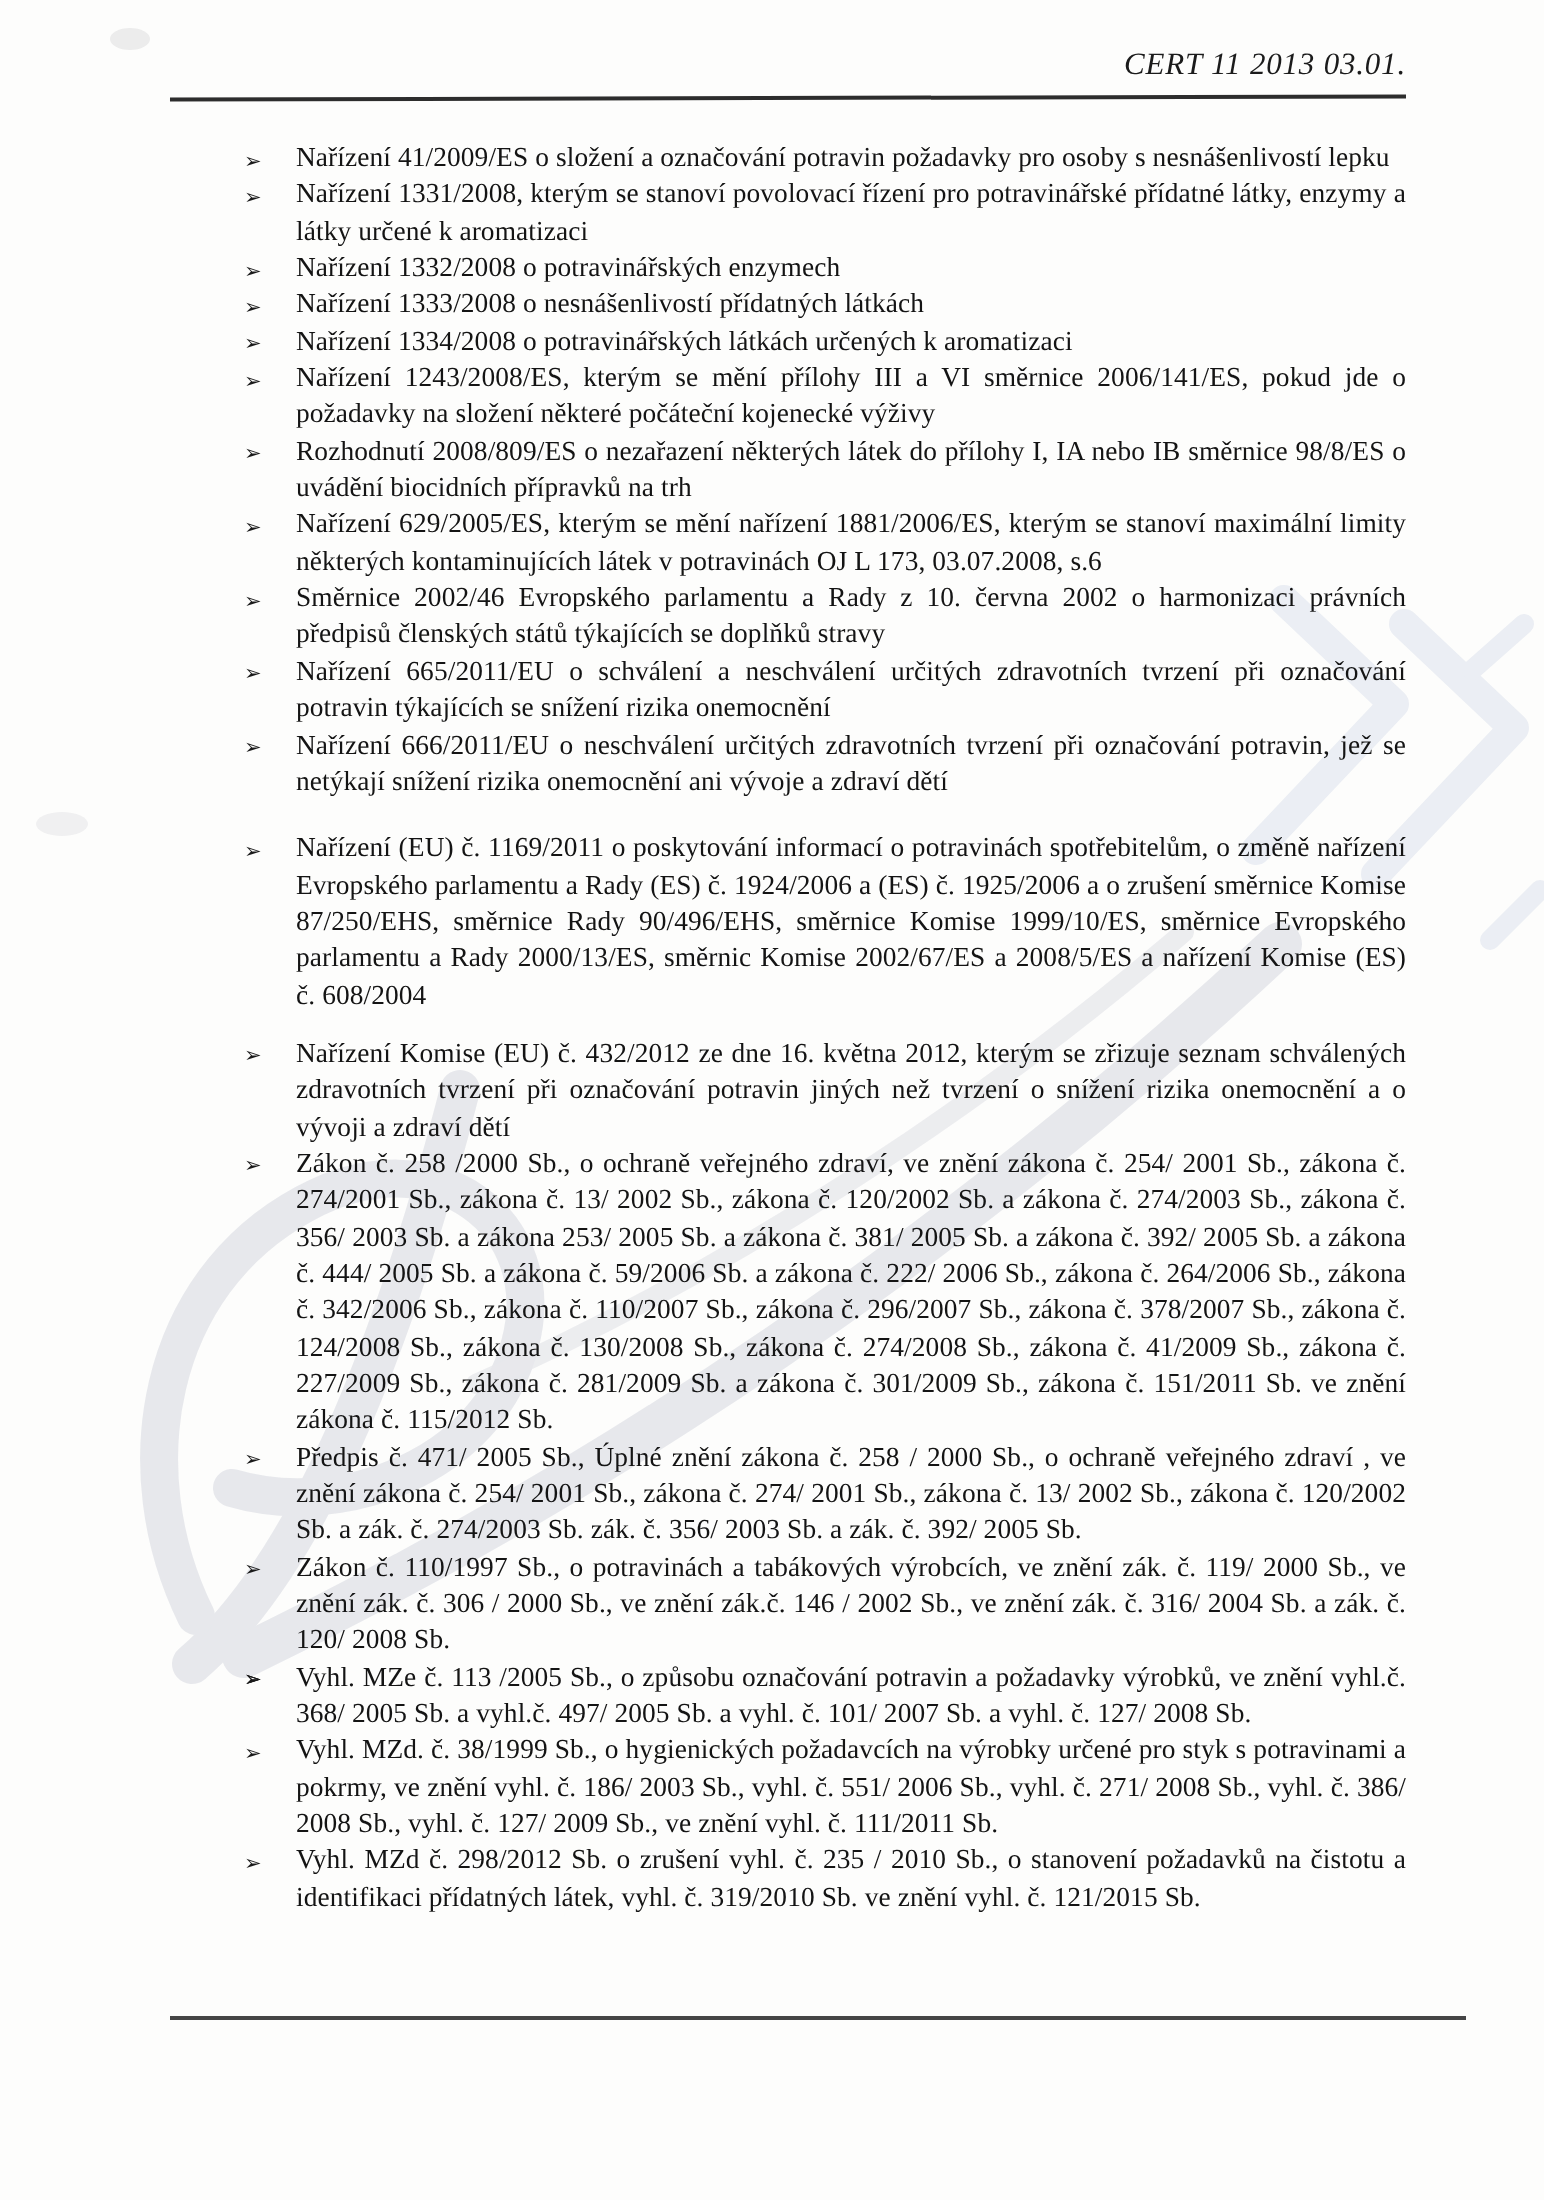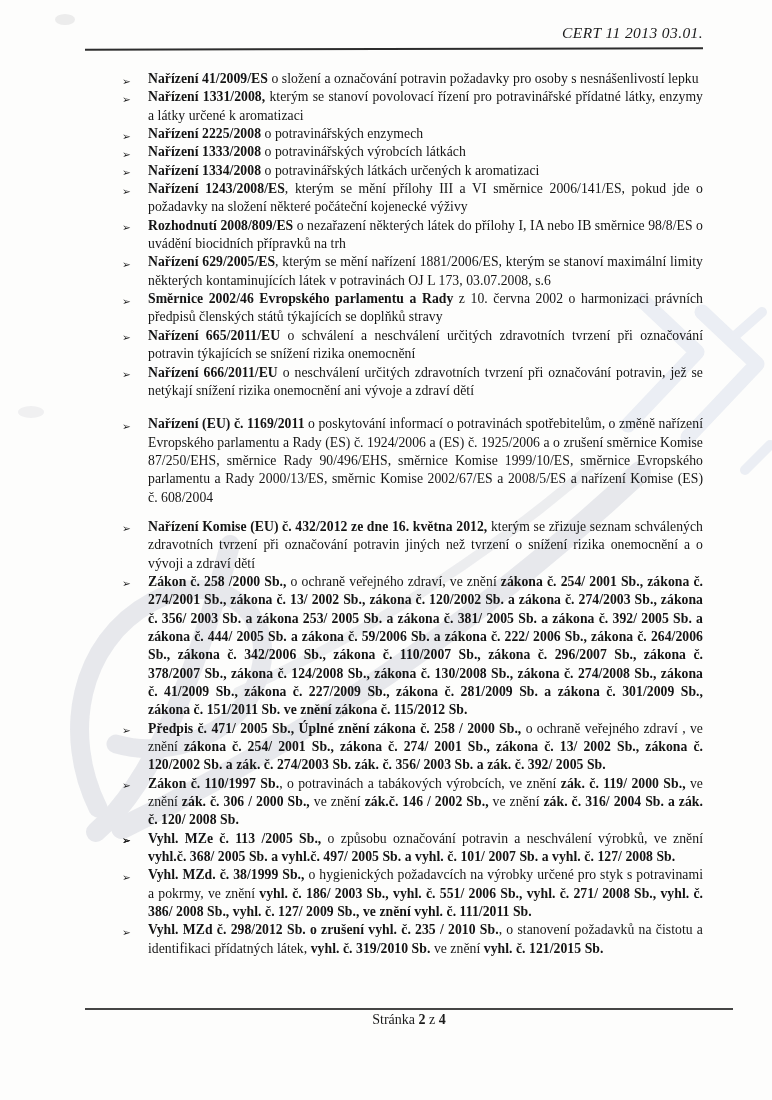--- a/index.html
+++ b/index.html
@@ -37,21 +37,21 @@
     line-height:18.35px;
     letter-spacing:.05px;
   }
   .item .bullet{
     position:absolute;left:1px;top:1.5px;
     font-family:"DejaVu Sans", sans-serif;
     font-size:10.5px;color:#1a1a1a;
   }
   .gap-lg{margin-top:15px;}
   .gap-sm{margin-top:11px;}
-  .bold{font-weight:bold;}
+  .bold{font-weight:normal;}
 
   .footer-rule{
     position:absolute;left:85px;top:1008px;width:648px;height:1.6px;
     background:#454545;z-index:2;
   }
   .footer-text{
     position:absolute;left:85px;top:1012px;width:648px;z-index:2;
     text-align:center;font-size:14px;color:#1b1b1b;
   }
 </style>
@@ -75,39 +75,36 @@
 
   <div class="scan-smudge smudge-a"></div>
   <div class="scan-smudge smudge-b"></div>
 
   <div class="cert-ref">CERT 11 2013 03.01.</div>
   <div class="header-rule"></div>
 
   <div class="reg-list">
       <div class="item"><span class="bullet">➢</span><span class="bold">Nařízení 41/2009/ES</span><span class=""> o složení a označování potravin požadavky pro osoby s nesnášenlivostí lepku</span></div>
       <div class="item"><span class="bullet">➢</span><span class="bold">Nařízení 1331/2008,</span><span class=""> kterým se stanoví povolovací řízení pro potravinářské přídatné látky, enzymy a látky určené k aromatizaci</span></div>
-      <div class="item"><span class="bullet">➢</span><span class="bold">Nařízení 2225/2008</span><span class=""> o potravinářských enzymech</span></div>
-      <div class="item"><span class="bullet">➢</span><span class="bold">Nařízení 1333/2008</span><span class=""> o potravinářských výrobcích látkách</span></div>
+      <div class="item"><span class="bullet">➢</span><span class="bold">Nařízení 1332/2008</span><span class=""> o potravinářských enzymech</span></div>
+      <div class="item"><span class="bullet">➢</span><span class="bold">Nařízení 1333/2008</span><span class=""> o nesnášenlivostí přídatných látkách</span></div>
       <div class="item"><span class="bullet">➢</span><span class="bold">Nařízení 1334/2008</span><span class=""> o potravinářských látkách určených k aromatizaci</span></div>
       <div class="item"><span class="bullet">➢</span><span class="bold">Nařízení 1243/2008/ES</span><span class="">, kterým se mění přílohy III a VI směrnice 2006/141/ES, pokud jde o požadavky na složení některé počáteční kojenecké výživy</span></div>
       <div class="item"><span class="bullet">➢</span><span class="bold">Rozhodnutí 2008/809/ES</span><span class=""> o nezařazení některých látek do přílohy I, IA nebo IB směrnice 98/8/ES o uvádění biocidních přípravků na trh</span></div>
       <div class="item"><span class="bullet">➢</span><span class="bold">Nařízení 629/2005/ES</span><span class="">, kterým se mění nařízení 1881/2006/ES, kterým se stanoví maximální limity některých kontaminujících látek v potravinách OJ L 173, 03.07.2008, s.6</span></div>
       <div class="item"><span class="bullet">➢</span><span class="bold">Směrnice 2002/46 Evropského parlamentu a Rady</span><span class=""> z 10. června 2002 o harmonizaci právních předpisů členských států týkajících se doplňků stravy</span></div>
       <div class="item"><span class="bullet">➢</span><span class="bold">Nařízení 665/2011/EU</span><span class=""> o schválení a neschválení určitých zdravotních tvrzení při označování potravin týkajících se snížení rizika onemocnění</span></div>
       <div class="item"><span class="bullet">➢</span><span class="bold">Nařízení 666/2011/EU</span><span class=""> o neschválení určitých zdravotních tvrzení při označování potravin, jež se netýkají snížení rizika onemocnění ani vývoje a zdraví dětí</span></div>
       <div class="item gap-lg"><span class="bullet">➢</span><span class="bold">Nařízení (EU) č. 1169/2011</span><span class=""> o poskytování informací o potravinách spotřebitelům, o změně nařízení Evropského parlamentu a Rady (ES) č. 1924/2006 a (ES) č. 1925/2006 a o zrušení směrnice Komise 87/250/EHS, směrnice Rady 90/496/EHS, směrnice Komise 1999/10/ES, směrnice Evropského parlamentu a Rady 2000/13/ES, směrnic Komise 2002/67/ES a 2008/5/ES a nařízení Komise (ES) č. 608/2004</span></div>
       <div class="item gap-sm"><span class="bullet">➢</span><span class="bold">Nařízení Komise (EU) č. 432/2012  ze dne 16. května 2012,</span><span class=""> kterým se zřizuje seznam schválených zdravotních tvrzení při označování potravin jiných než tvrzení o snížení rizika onemocnění a o vývoji a zdraví dětí</span></div>
       <div class="item"><span class="bullet">➢</span><span class="bold">Zákon č. 258 /2000 Sb.,</span><span class=""> o ochraně veřejného zdraví, ve znění </span><span class="bold">zákona č. 254/ 2001 Sb., zákona č. 274/2001 Sb., zákona č. 13/ 2002 Sb., zákona č. 120/2002 Sb. a zákona č. 274/2003 Sb., zákona č. 356/ 2003 Sb. a zákona 253/ 2005 Sb. a zákona č. 381/ 2005 Sb. a zákona č. 392/ 2005 Sb. a zákona č. 444/ 2005 Sb. a zákona č. 59/2006 Sb. a zákona č. 222/ 2006 Sb., zákona č. 264/2006 Sb., zákona č. 342/2006 Sb., zákona č. 110/2007 Sb., zákona č. 296/2007 Sb., zákona č. 378/2007 Sb., zákona č. 124/2008 Sb., zákona č. 130/2008 Sb., zákona č. 274/2008 Sb., zákona č. 41/2009 Sb., zákona č. 227/2009 Sb., zákona č. 281/2009 Sb. a zákona č. 301/2009 Sb., zákona č. 151/2011 Sb. ve znění zákona č. 115/2012 Sb.</span></div>
       <div class="item"><span class="bullet">➢</span><span class="bold">Předpis č. 471/ 2005 Sb., Úplné znění zákona č. 258 / 2000 Sb.,</span><span class=""> o ochraně veřejného zdraví , ve znění </span><span class="bold">zákona č. 254/ 2001 Sb., zákona č. 274/ 2001 Sb., zákona č. 13/ 2002 Sb., zákona č. 120/2002 Sb. a zák. č. 274/2003 Sb.  zák. č. 356/ 2003 Sb. a zák. č. 392/ 2005 Sb.</span></div>
       <div class="item"><span class="bullet">➢</span><span class="bold">Zákon č. 110/1997 Sb.</span><span class="">, o potravinách a tabákových výrobcích, ve znění </span><span class="bold">zák. č. 119/ 2000 Sb.,</span><span class=""> ve znění </span><span class="bold">zák. č. 306 / 2000 Sb.,</span><span class=""> ve znění </span><span class="bold">zák.č. 146 / 2002 Sb.,</span><span class=""> ve znění </span><span class="bold">zák. č. 316/ 2004 Sb. a zák. č. 120/ 2008 Sb.</span></div>
       <div class="item"><span class="bullet">➢</span></div>
       <div class="item"><span class="bullet">➢</span></div>
-      <div class="item"><span class="bullet">➢</span><span class="bold">Vyhl. MZe č. 113 /2005 Sb.,</span><span class=""> o způsobu označování potravin a neschválení výrobků, ve znění </span><span class="bold">vyhl.č. 368/ 2005 Sb. a vyhl.č. 497/ 2005 Sb. a vyhl. č. 101/ 2007 Sb. a vyhl. č. 127/ 2008 Sb.</span></div>
+      <div class="item"><span class="bullet">➢</span><span class="bold">Vyhl. MZe č. 113 /2005 Sb.,</span><span class=""> o způsobu označování potravin a požadavky výrobků, ve znění </span><span class="bold">vyhl.č. 368/ 2005 Sb. a vyhl.č. 497/ 2005 Sb. a vyhl. č. 101/ 2007 Sb. a vyhl. č. 127/ 2008 Sb.</span></div>
       <div class="item"><span class="bullet">➢</span><span class="bold">Vyhl. MZd. č. 38/1999 Sb.,</span><span class=""> o hygienických požadavcích na výrobky určené pro styk s potravinami a pokrmy, ve znění </span><span class="bold">vyhl. č. 186/ 2003 Sb., vyhl. č. 551/ 2006 Sb., vyhl. č. 271/ 2008 Sb., vyhl. č. 386/ 2008 Sb., vyhl. č. 127/ 2009 Sb., ve znění vyhl. č. 111/2011 Sb.</span></div>
       <div class="item"><span class="bullet">➢</span><span class="bold">Vyhl. MZd č. 298/2012 Sb. o zrušení vyhl. č. 235 / 2010 Sb.</span><span class="">, o stanovení požadavků na čistotu a identifikaci přídatných látek, </span><span class="bold">vyhl. č. 319/2010 Sb.</span><span class=""> ve znění </span><span class="bold">vyhl. č. 121/2015 Sb.</span></div>
     </div>
 
   <div class="footer-rule"></div>
-  <div class="footer-text">
-    <span>Stránka </span><span class="bold">2</span><span> z </span><span class="bold">4</span>
-  </div>
 
 </div>
 
 </body></html>

